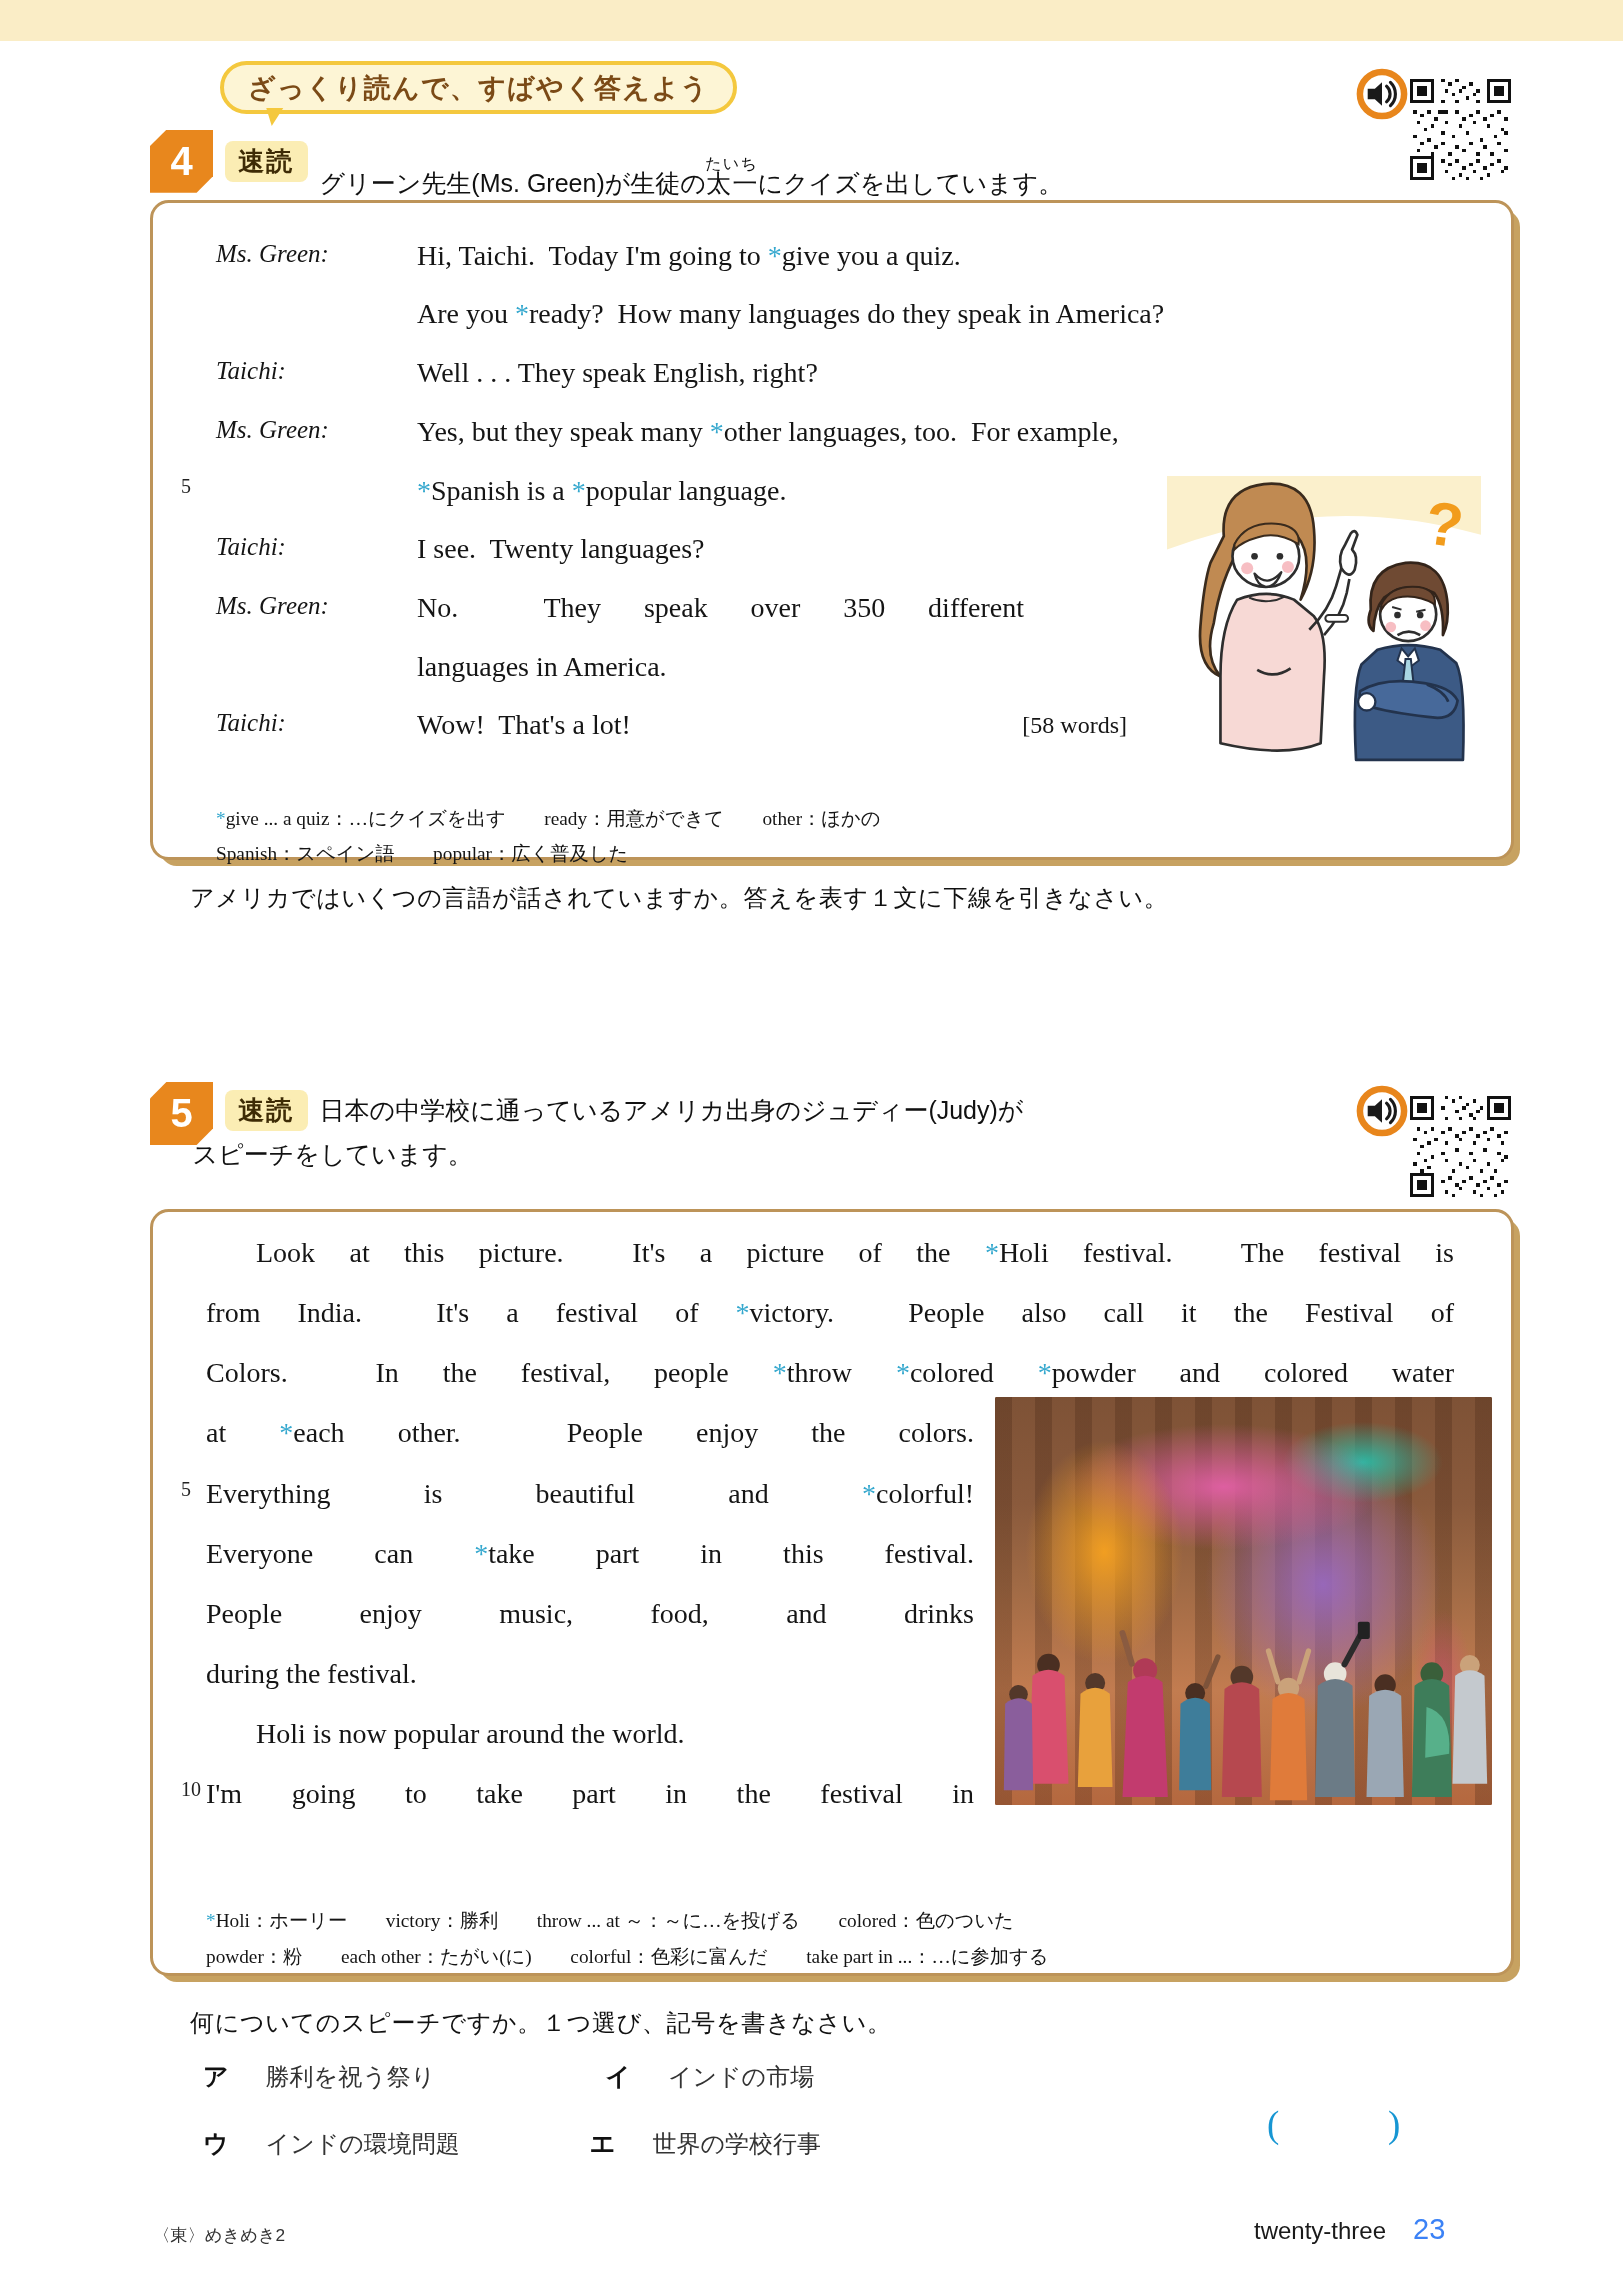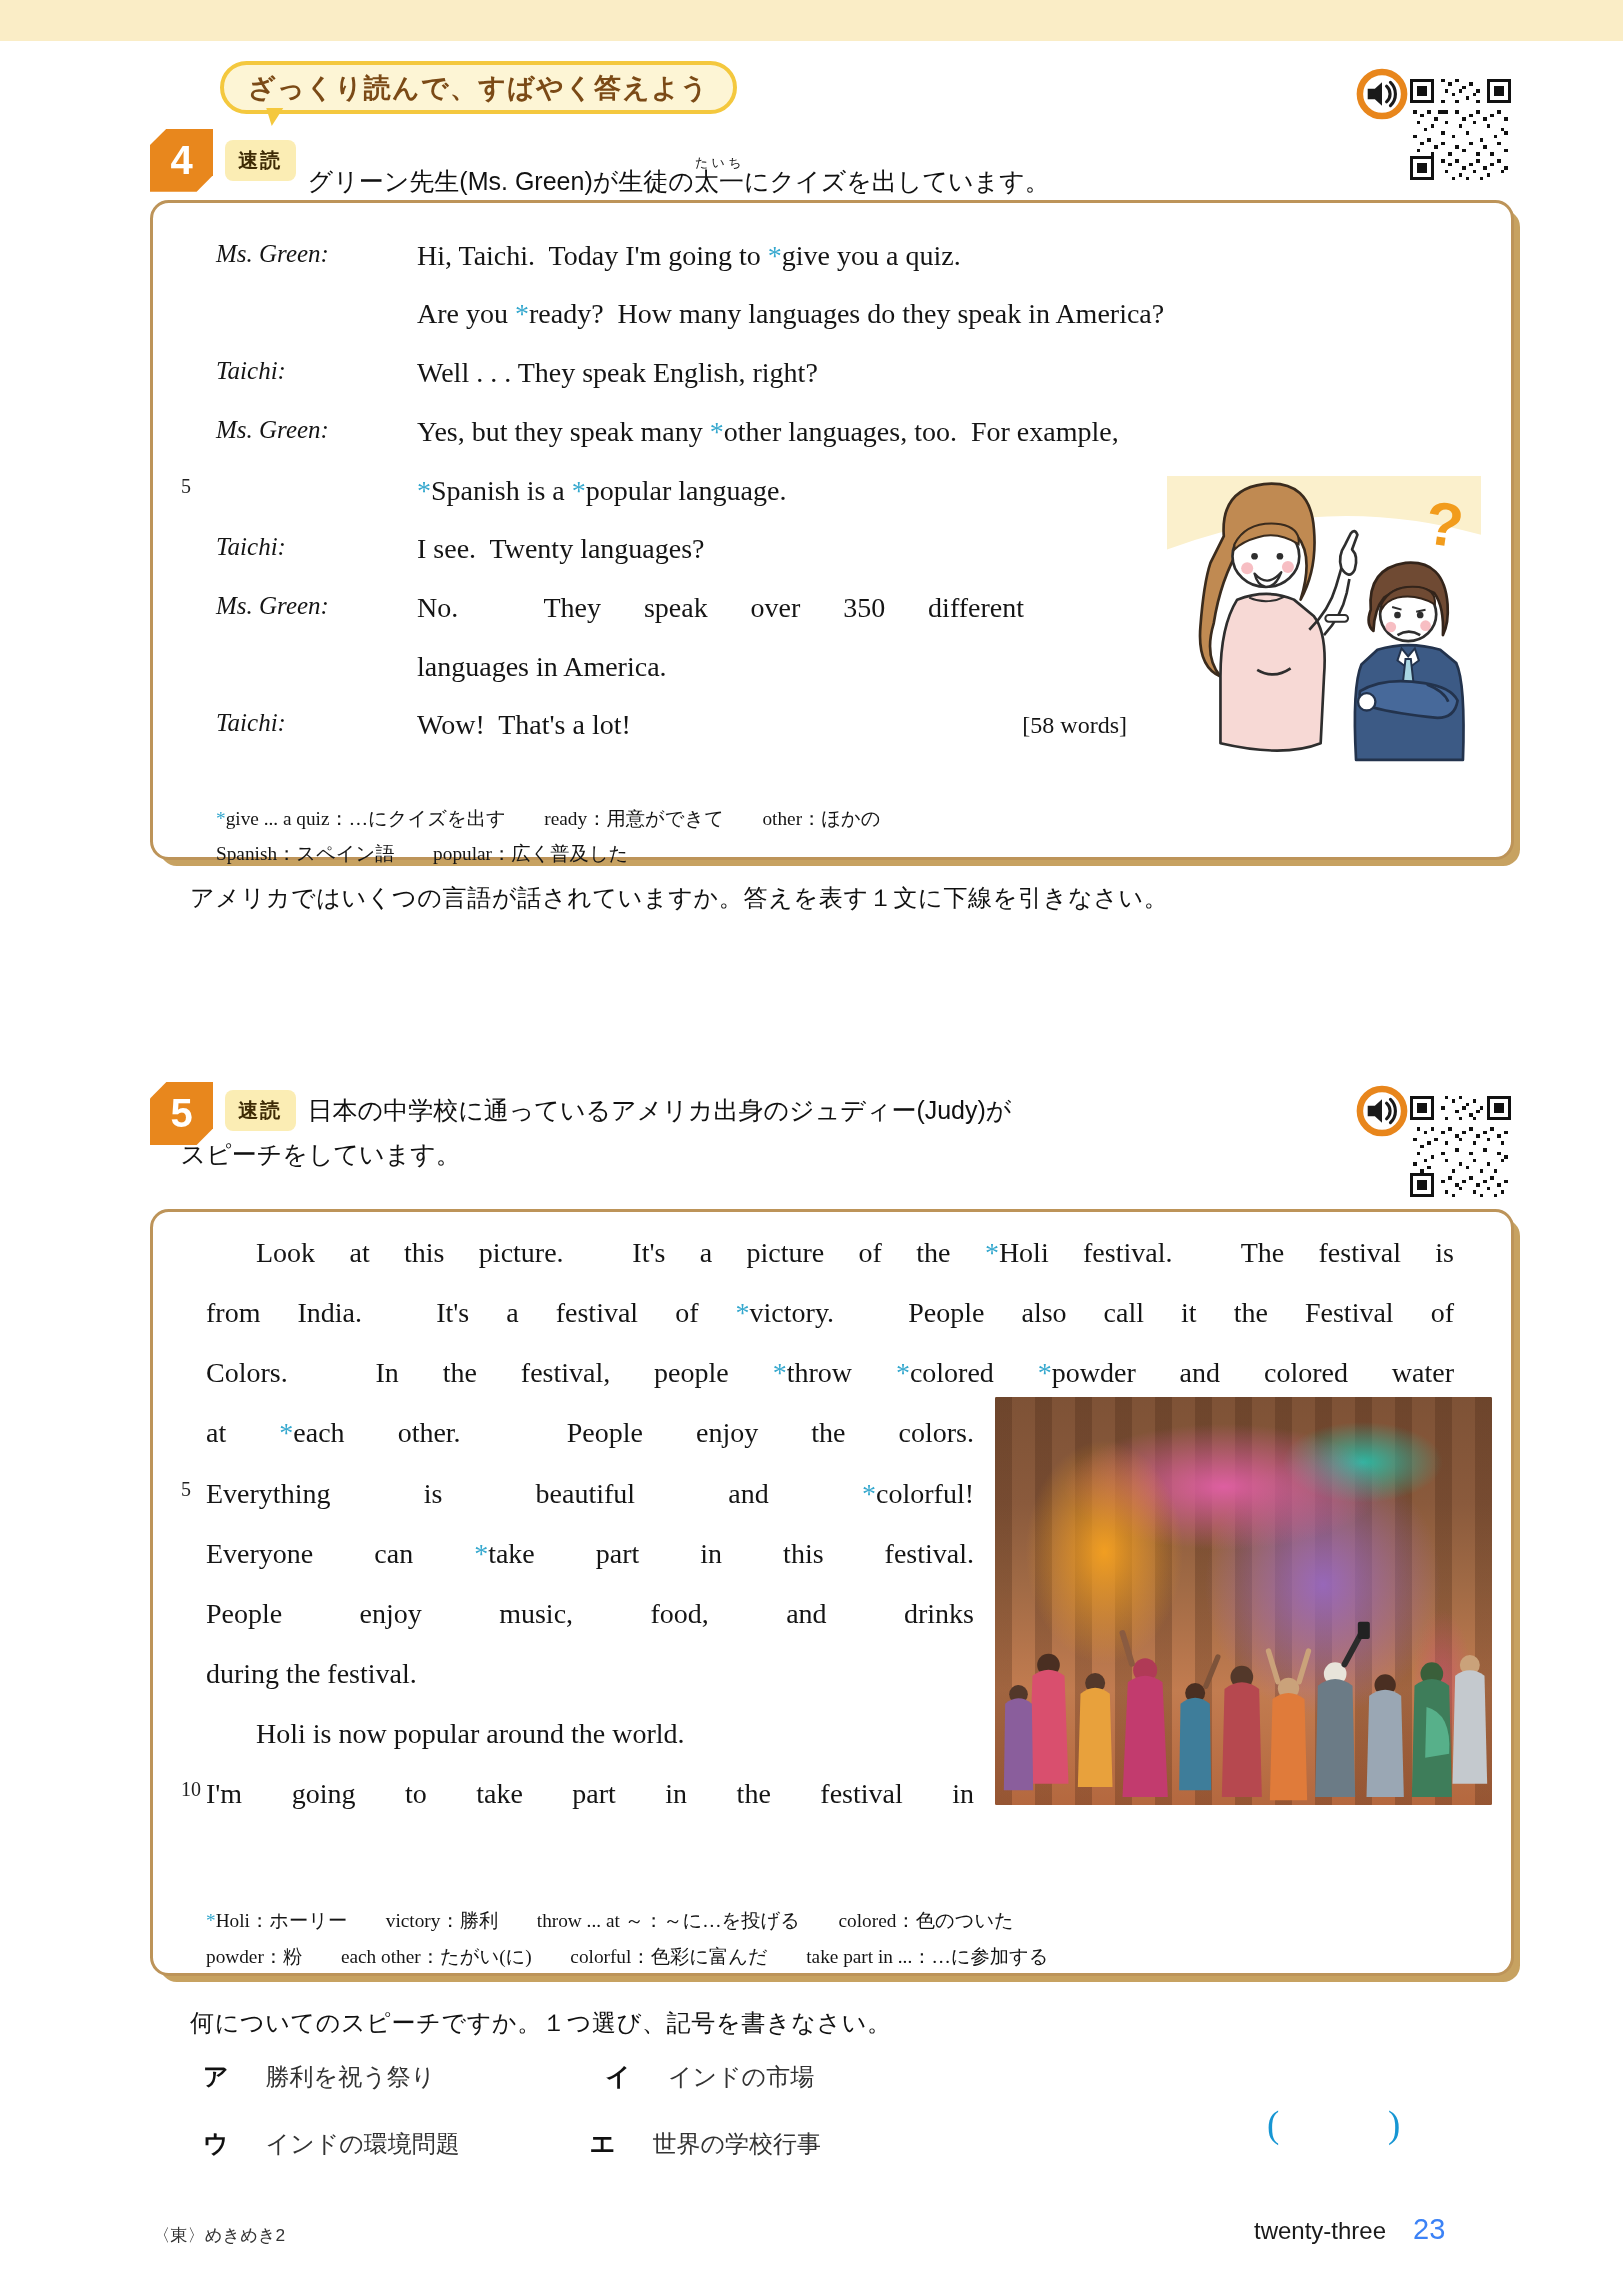--- a/index.html
+++ b/index.html
@@ -16,23 +16,23 @@
           font-size:27px;font-weight:bold;color:#7B4A16;letter-spacing:1.3px;box-sizing:border-box;}
   .bubble .tail{position:absolute;left:39px;bottom:-16px;width:0;height:0;
           border-left:12px solid transparent;border-right:5.3px solid transparent;
           border-top:18.7px solid #F4C83E;transform:skewX(-20deg);}
 
   
   .numbadge{width:63px;height:63px;background:#E8871D;color:#fff;font-weight:bold;font-size:40px;
             display:flex;align-items:center;justify-content:center;
             clip-path:polygon(26% 0,100% 0,100% 74%,74% 100%,0 100%,0 26%);}
   .speed{height:41px;padding:0 13.3px;background:#FBEDB4;border-radius:8px;color:#3E2B05;
-         font-weight:bold;font-size:20px;display:flex;align-items:center;letter-spacing:2px;}
+         font-weight:bold;font-size:26px;display:flex;align-items:center;letter-spacing:2px;}
   .intro{font-size:25px;color:#111;line-height:1.25;}
-  .intro ruby rt{font-size:13px;color:#111;letter-spacing:1.3px;margin-top:32px;}
+  .intro ruby rt{font-size:16px;color:#111;letter-spacing:1.3px;margin-top:32px;}
 
   
   .audio{width:52px;height:52px;}
   .qr{width:101px;height:101px;background:#fff;}
 
   
   .rbox{background:#fff;border:3.3px solid #BD9459;border-radius:18.7px;
         box-shadow:8px 8px 0 -2px #C7A261;box-sizing:border-box;}
   .row{position:absolute;left:0;right:0;}
   .gut{position:absolute;left:28px;width:40px;font-family:"Liberation Serif","DejaVu Serif",serif;

